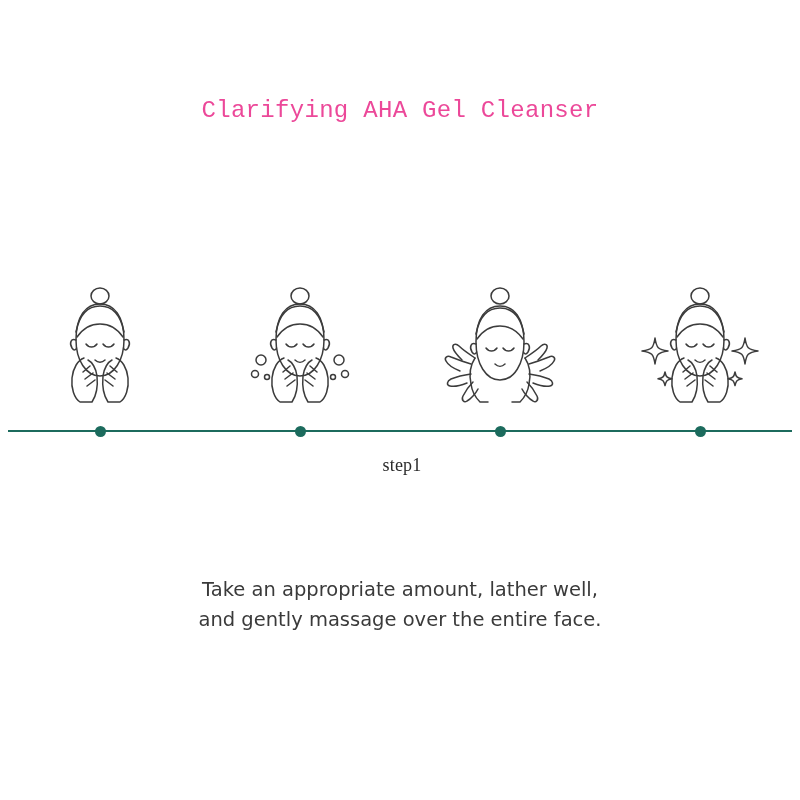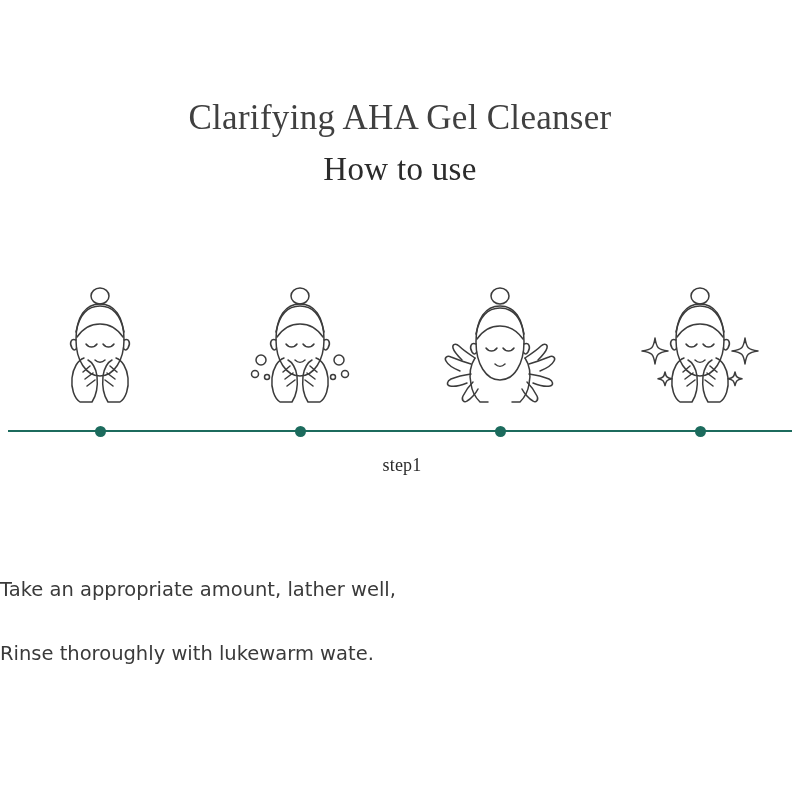--- a/index.html
+++ b/index.html
@@ -20,23 +20,23 @@
     background: #ffffff;
   }
   .header {
     position: absolute;
     top: 96px;
     left: 0;
     width: 800px;
     text-align: center;
   }
   .title-main {
-    font-family: Liberation Serif, serif;
-    font-size: 35px;
-    color: #404040;
+    font-family: Liberation Mono, monospace;
+    font-size: 24px;
+    color: #ec4899;
     letter-spacing: 0.3px;
     line-height: 1.25;
     font-weight: 400;
   }
   .title-sub {
     font-family: "Liberation Serif", serif;
     font-size: 33px;
     color: #2b2b2b;
     letter-spacing: 0.3px;
     line-height: 1.3;
@@ -107,41 +107,40 @@
     font-size: 18px;
     color: #2b2b2b;
     letter-spacing: 0.2px;
   }
 
   .body-text {
     position: absolute;
     top: 575px;
     left: 0;
     width: 800px;
-    text-align: left;
+    text-align: center;
   }
   .para {
     font-family: "DejaVu Sans", sans-serif;
     font-size: 19.5px;
     color: #3a3a3a;
     line-height: 1.55;
     font-weight: 400;
   }
   .para.second {
     margin-top: 34px;
   }
 </style>
 </head>
 <body>
 
 <div class="page">
 
   <div class="header">
     <div class="title-main">Clarifying AHA Gel Cleanser</div>
-    <div class="title-sub">How to use</div>
   </div>
 
   <div class="steps-area">
 
     <div class="icons-row">
 
       <div class="icon-cell">
         <svg width="120" height="140" viewBox="0 0 120 140">
           <g fill="none" stroke="#3c3c3c" stroke-width="1.5" stroke-linecap="round" stroke-linejoin="round">
 
@@ -281,19 +280,17 @@
 
     <div class="labels-row">
       <div class="label-cell">step1</div>
     </div>
 
   </div>
 
   <div class="body-text">
     <div class="para">
       <div>Take an appropriate amount, lather well,</div>
-    </div>
-    <div class="para second">
-      <div>Rinse thoroughly with lukewarm wate.</div>
+      <div>and gently massage over the entire face.</div>
     </div>
   </div>
 
 </div>
 
 </body></html>

